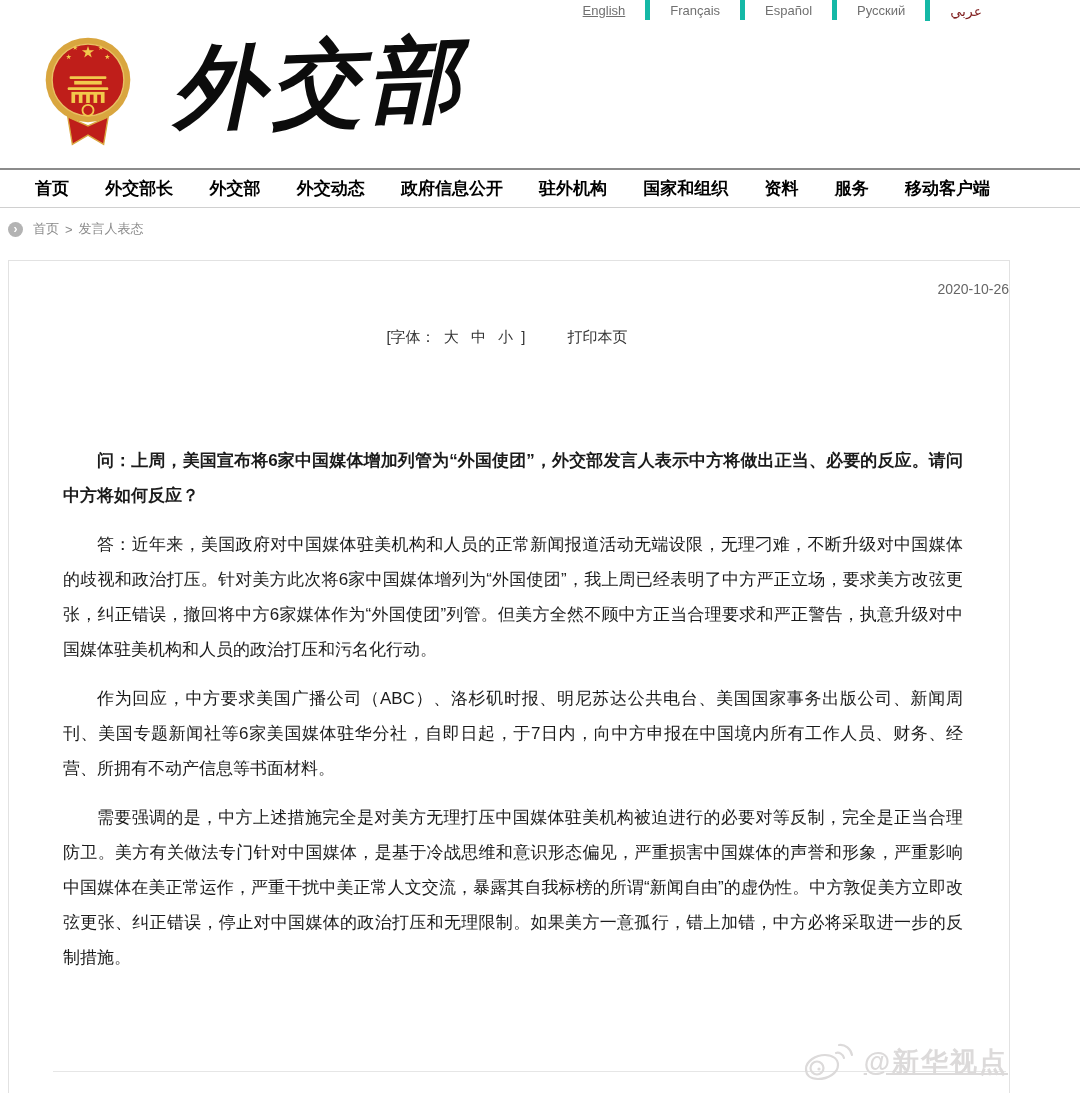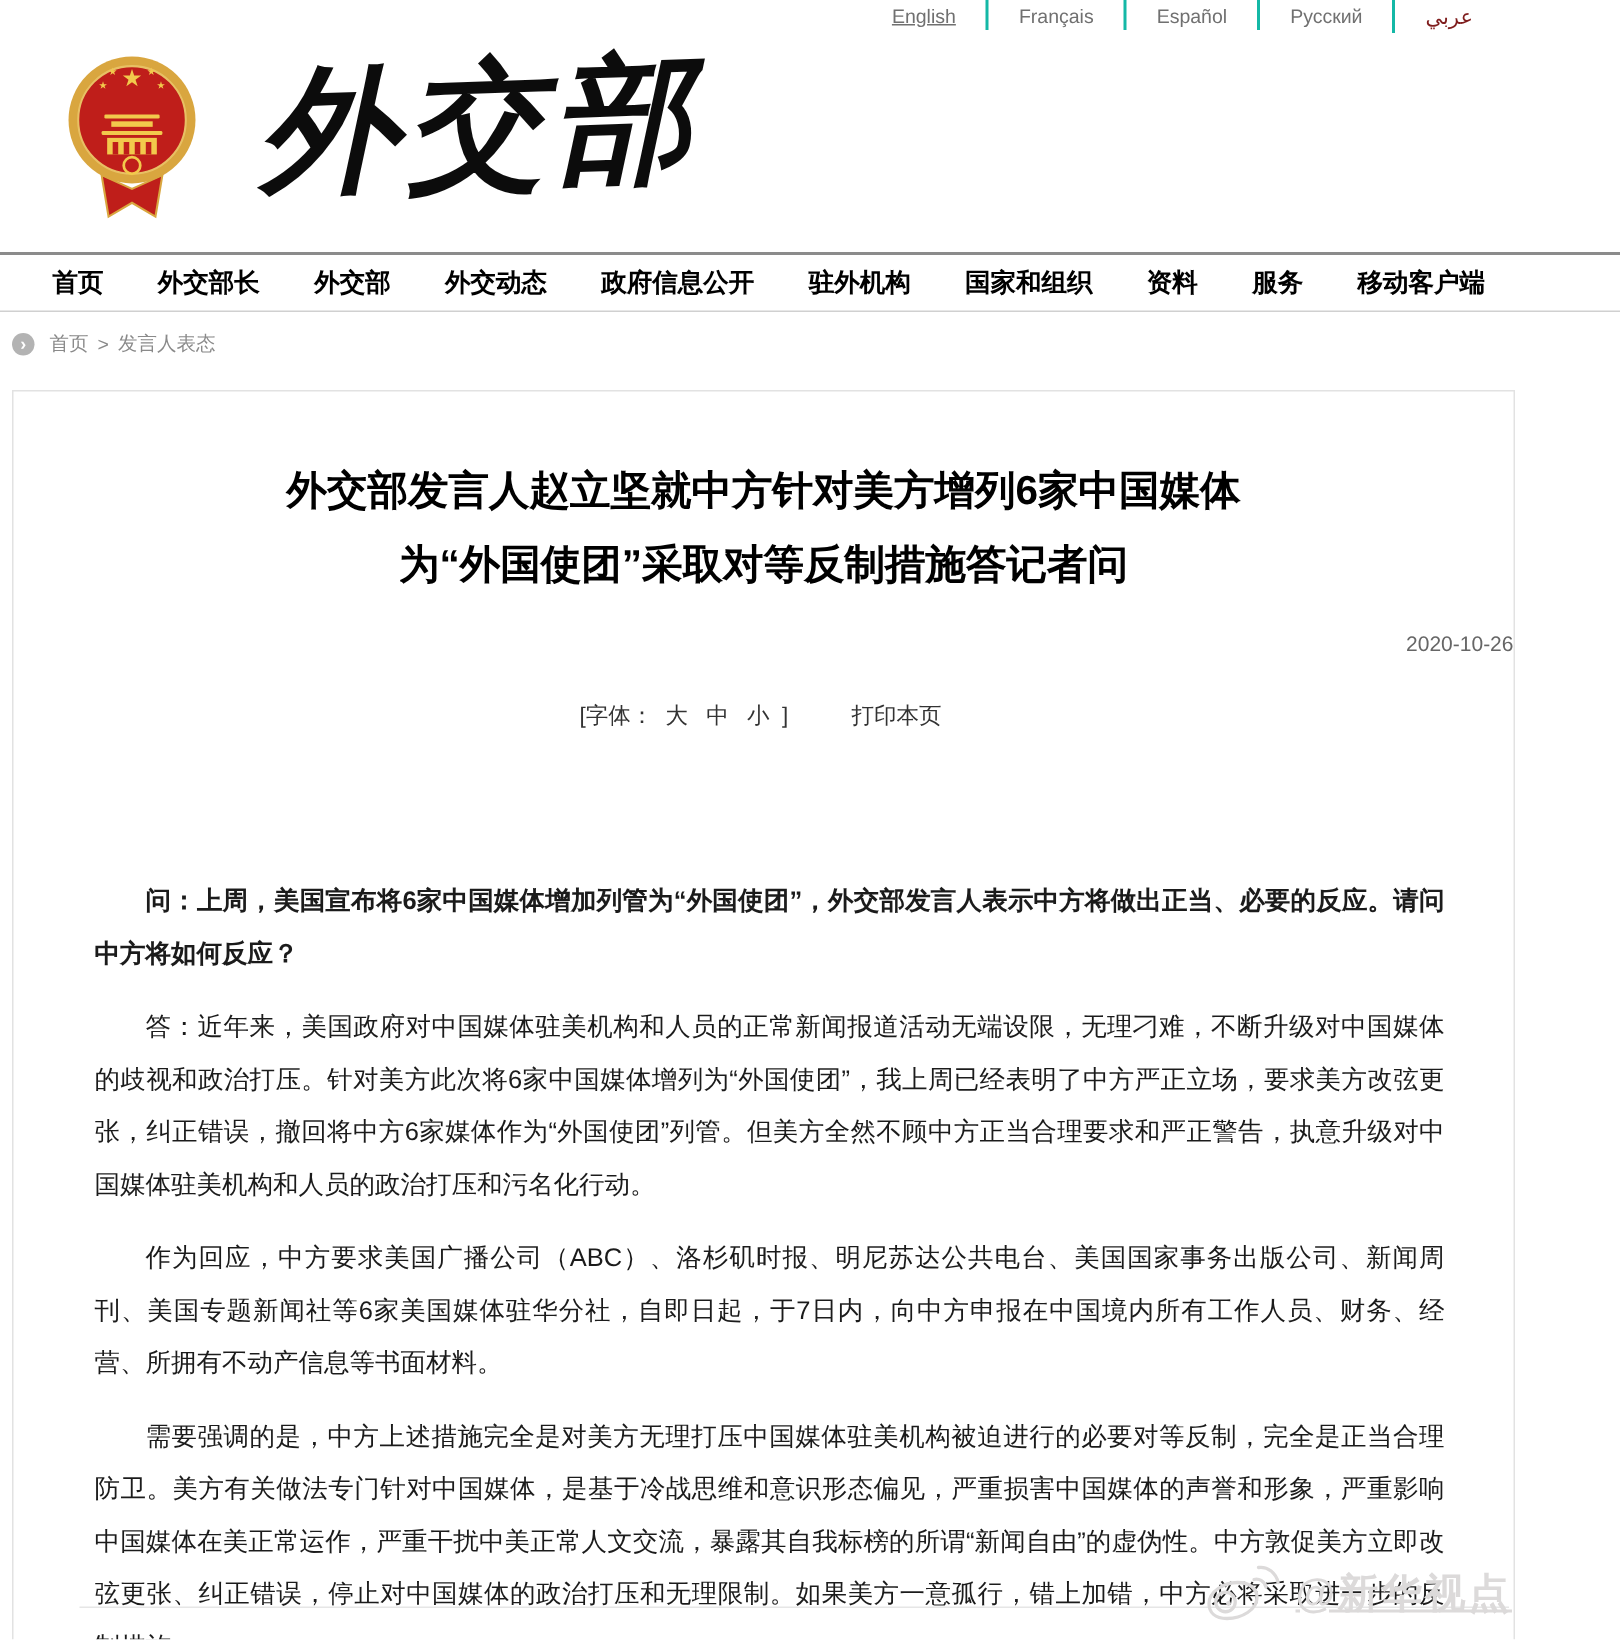--- a/index.html
+++ b/index.html
@@ -12,21 +12,21 @@
 
   
   .lang-bar {
     position: absolute; top: 0; right: 78px;
     display: flex; align-items: flex-start;
     font-size: 13px; color: #707070;
   }
   .lang-bar a {
     display: inline-block; padding: 3px 20px 2px 20px;
     color: #707070; text-decoration: none; cursor: pointer;
-    border-left: 2px solid #14b8a6;
+    border-left: 5px solid #14b8a6;
   }
   .lang-bar a:first-child { border-left: none; text-decoration: underline; }
   .lang-bar a.arabic { font-weight: normal; font-size: 14px; color: #7f1d1d; }
 
   
   .header { position: absolute; top: 10px; left: 0; width: 100%; height: 158px; }
   .emblem { position: absolute; left: 42px; top: 22px; width: 92px; height: 118px; cursor: pointer; }
   .calligraphy {
     position: absolute; left: 172px; top: 8px; width: 300px;
     font-family: "DejaVu Serif", "Liberation Serif", serif;
@@ -166,24 +166,20 @@
   </nav>
 
   <div class="breadcrumb">
     <span class="crumb-icon">›</span>
     <a>首页</a>
     <span class="crumb-sep">&gt;</span>
     <span>发言人表态</span>
   </div>
 
   <div class="content-box">
-    <h1 class="article-title">
-      <span>外交部发言人赵立坚就中方针对美方增列6家中国媒体</span>
-      <span>为“外国使团”采取对等反制措施答记者问</span>
-    </h1>
 
     <div class="article-date">2020-10-26</div>
 
     <div class="font-row">
       <span class="fr-label">[字体：</span>
       <a>大</a>
       <a>中</a>
       <a>小</a>
       <span class="fr-label">]</span>
       <a class="print-link">打印本页</a>

